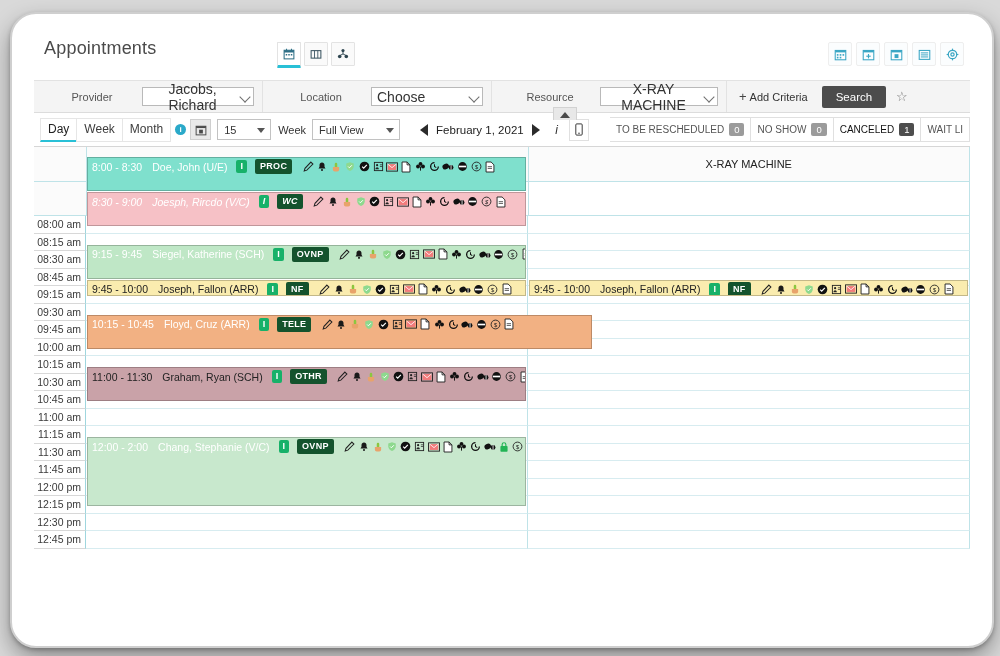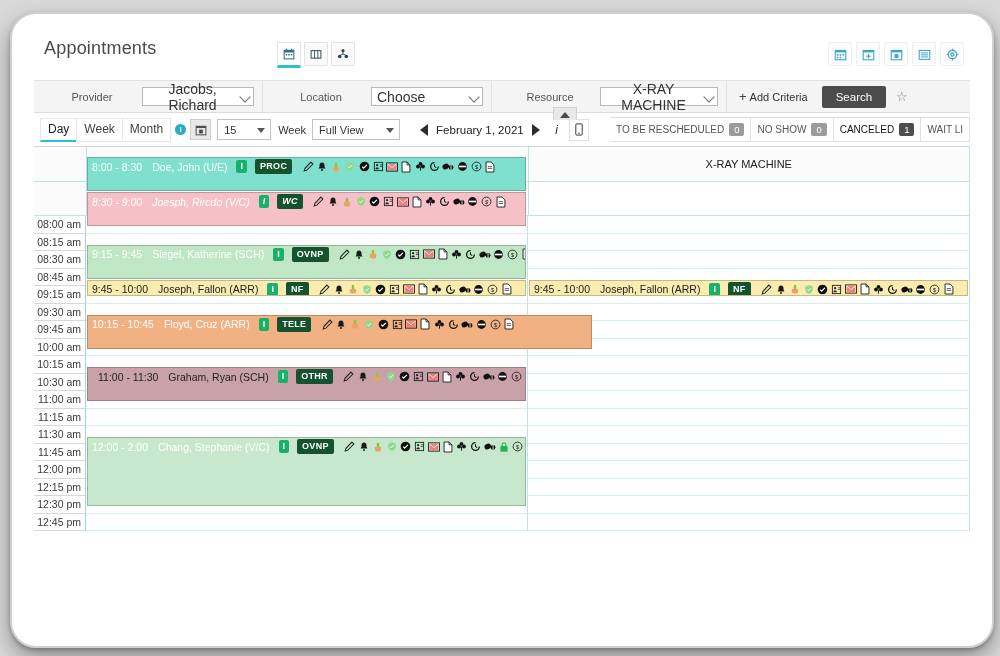--- a/index.html
+++ b/index.html
@@ -383,20 +383,25 @@
             <div class="tcell">10:15 am</div>
             <div class="slot"></div>
             <div class="slot"></div>
           </div>
           <div class="row">
             <div class="tcell">10:30 am</div>
             <div class="slot"></div>
             <div class="slot"></div>
           </div>
           <div class="row">
+            <div class="tcell">10:45 am</div>
+            <div class="slot"></div>
+            <div class="slot"></div>
+          </div>
+          <div class="row">
             <div class="tcell">11:00 am</div>
             <div class="slot"></div>
             <div class="slot"></div>
           </div>
           <div class="row">
             <div class="tcell">11:15 am</div>
             <div class="slot"></div>
             <div class="slot"></div>
           </div>
           <div class="row">
@@ -919,21 +924,21 @@
                 </span>
                 <span class="ic">
                   <svg width="10" height="12" viewBox="0 0 14 16">
                     <path d="M1.5 1h7l4 4v10h-11z" fill="#fff" stroke="#222" stroke-width="1.3"></path>
                     <path d="M3.8 7.5h6M3.8 10h6" stroke="#222" stroke-width="1"></path>
                   </svg>
                 </span>
               </span>
             </div>
           </div>
-          <div class="appt" style="left: 1px; width: 439px; top: 210px; height: 34px; background: rgb(201, 162, 168); padding-left: 6px;">
+          <div class="appt" style="left: 1px; width: 439px; top: 210px; height: 34px; background: rgb(201, 162, 168);">
             <div class="line">
               <span class="atime" style="color: rgb(34, 34, 34);">11:00 - 11:30</span>
               <span class="aname" style="color: rgb(34, 34, 34);">Graham, Ryan (SCH)</span>
               <span class="badge-i">I</span>
               <span class="badge-t">OTHR</span>
               <span class="icons">
                 <span class="ic">
                   <svg width="11" height="11" viewBox="0 0 16 16">
                     <path d="M11.5 1.6l2.9 2.9L5.6 13.3 1.8 14.4l1.1-3.8z" fill="none" stroke="#222" stroke-width="1.5"></path>
                   </svg>

